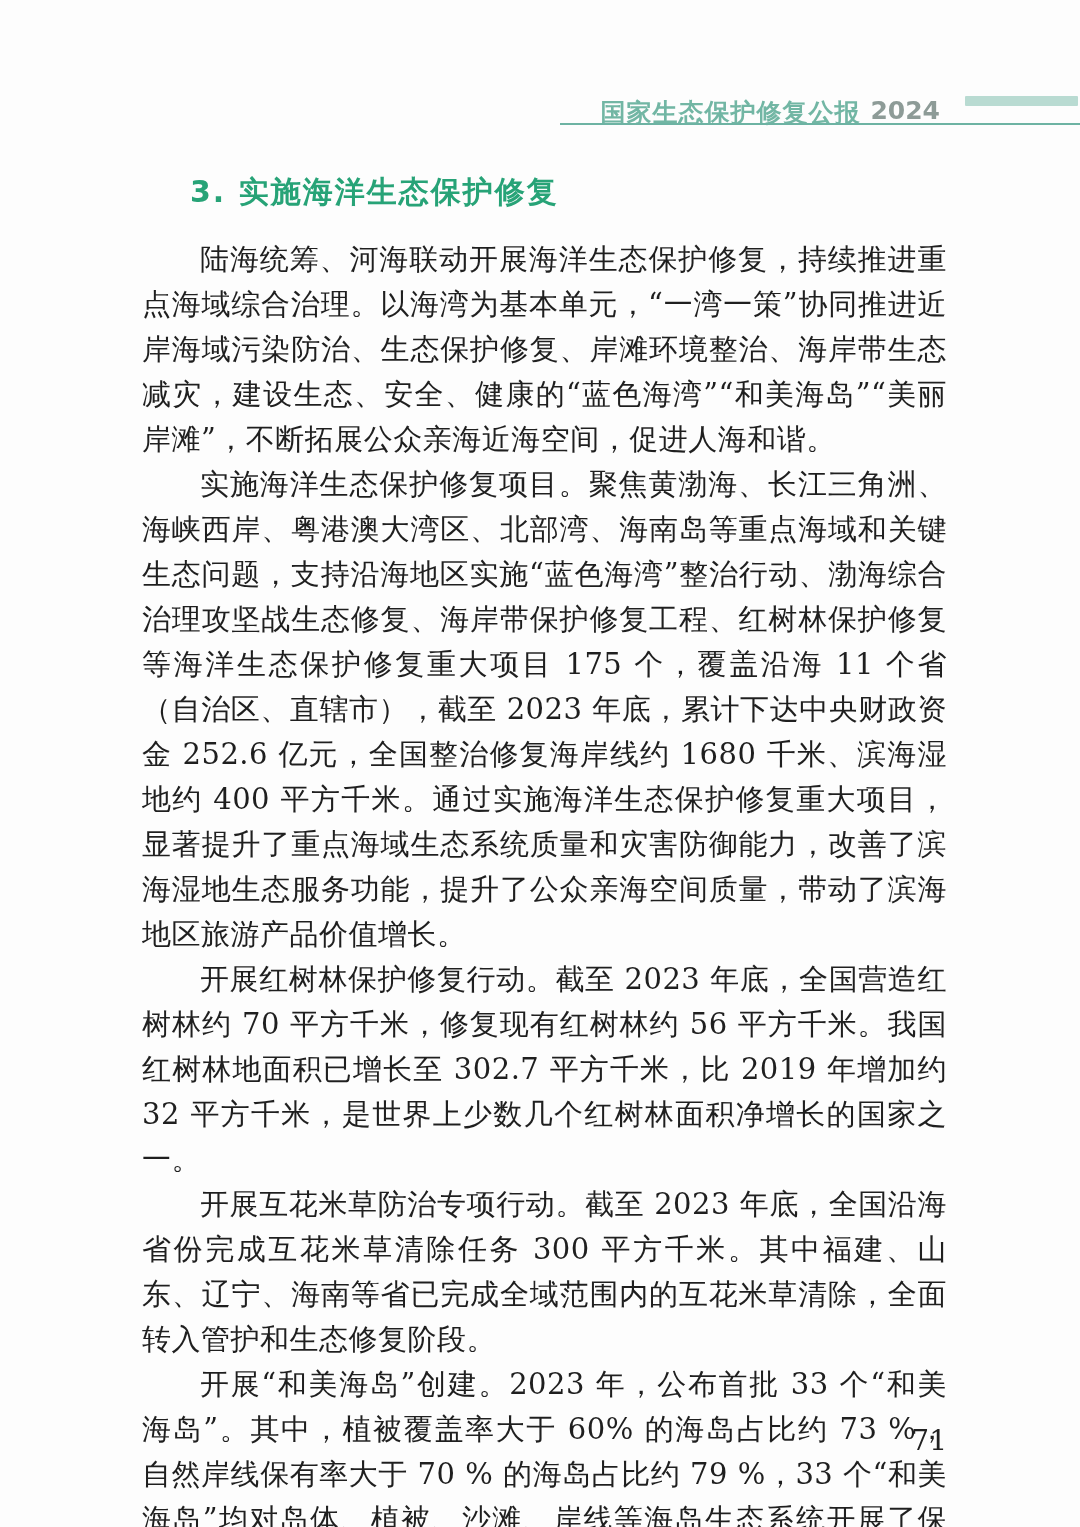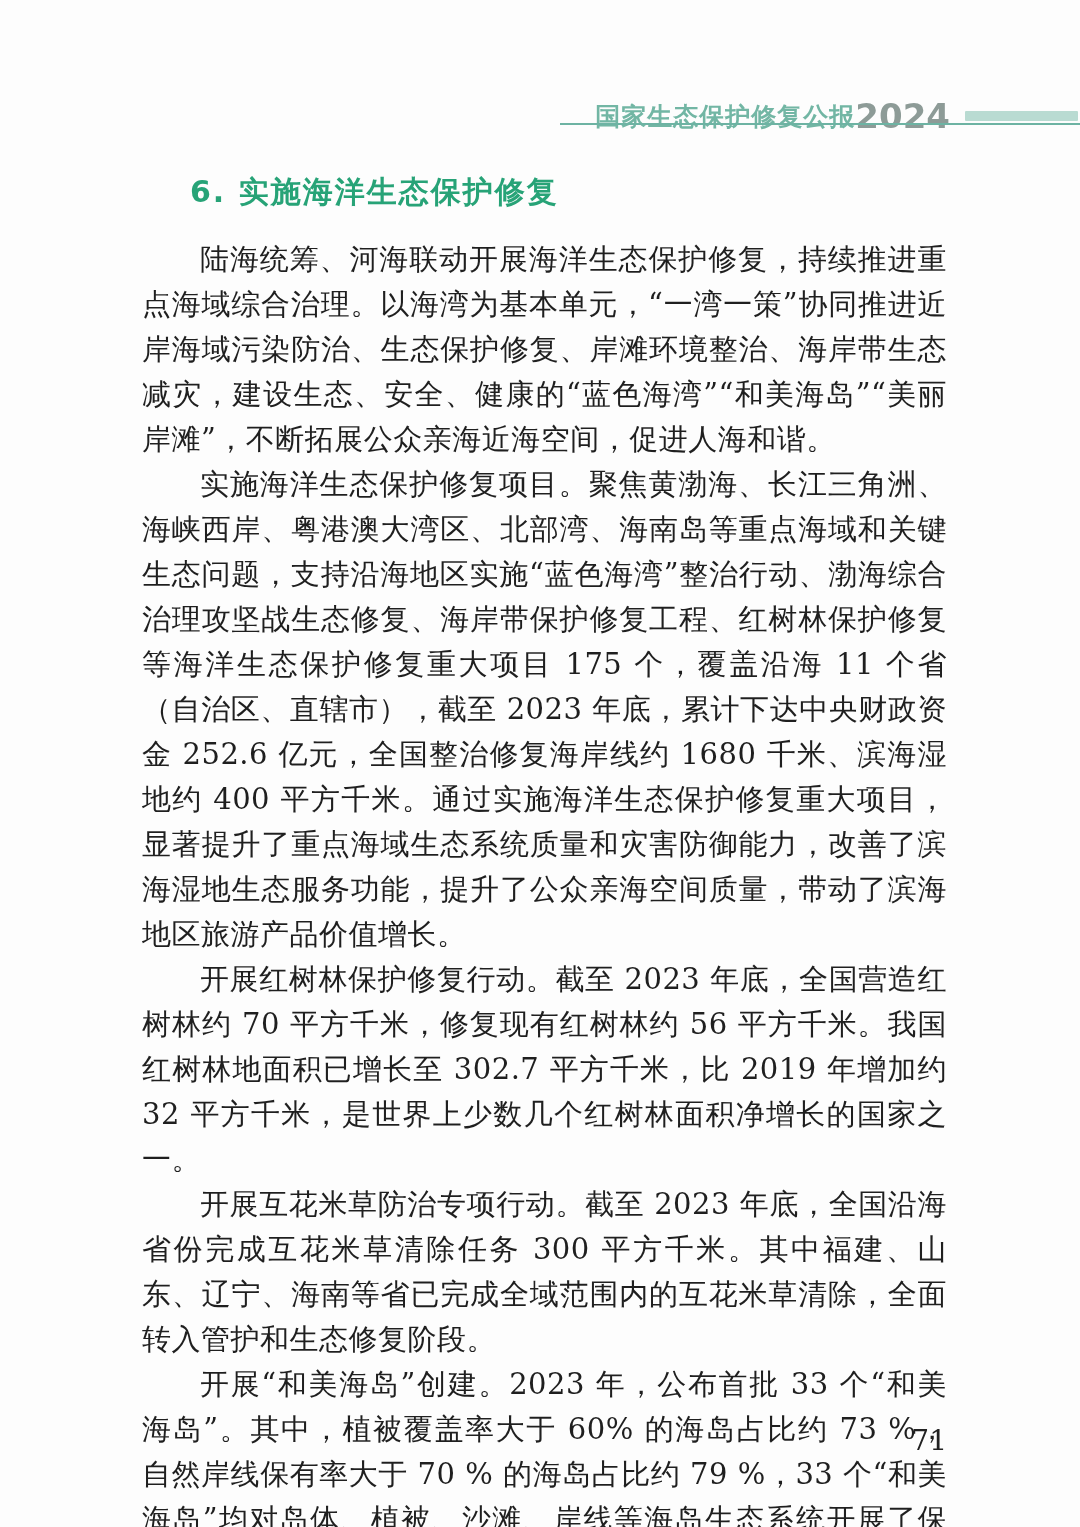--- a/index.html
+++ b/index.html
@@ -23,33 +23,34 @@
     top: 96px;
     left: 0;
     right: 0;
     height: 32px;
   }
   .header-row {
     position: absolute;
     top: 0;
     right: 2px;
     display: flex;
-    align-items: center;
+    align-items: flex-start;
+    gap: 10px;
     white-space: nowrap;
   }
   .header-title {
     font-family: "DejaVu Sans", "Liberation Sans", sans-serif;
     font-weight: bold;
     font-size: 25px;
     letter-spacing: 1px;
   }
   .header-year {
     font-family: "DejaVu Sans", "Liberation Sans", sans-serif;
     font-weight: bold;
-    font-size: 34px;
+    font-size: 25px;
     letter-spacing: 0px;
   }
   .header-bar {
     width: 113px;
     height: 10px;
     margin-left: 15px;
     border-radius: 1px;
   }
   .header-rule {
     position: absolute;
@@ -99,21 +100,21 @@
   <div class="running-header">
     <div class="header-row">
       <span class="header-title" style="color: rgb(114, 182, 164);">国家生态保护修复公报</span>
       <span class="header-year" style="color: rgb(141, 155, 151);">2024</span>
       <span class="header-bar" style="background-color: rgb(185, 219, 210);"></span>
     </div>
     <div class="header-rule" style="background-color: rgb(109, 179, 163);"></div>
   </div>
 
   <div class="content">
-    <h2 class="section-heading" style="color: rgb(39, 163, 119);">6. 实施海洋生态保护修复</h2>
+    <h2 class="section-heading" style="color: rgb(39, 163, 119);">3. 实施海洋生态保护修复</h2>
 
     <p class="body-para">陆海统筹、河海联动开展海洋生态保护修复，持续推进重点海域综合治理。以海湾为基本单元，“一湾一策”协同推进近岸海域污染防治、生态保护修复、岸滩环境整治、海岸带生态减灾，建设生态、安全、健康的“蓝色海湾”“和美海岛”“美丽岸滩”，不断拓展公众亲海近海空间，促进人海和谐。</p>
     <p class="body-para">实施海洋生态保护修复项目。聚焦黄渤海、长江三角洲、海峡西岸、粤港澳大湾区、北部湾、海南岛等重点海域和关键生态问题，支持沿海地区实施“蓝色海湾”整治行动、渤海综合治理攻坚战生态修复、海岸带保护修复工程、红树林保护修复等海洋生态保护修复重大项目 175 个，覆盖沿海 11 个省（自治区、直辖市），截至 2023 年底，累计下达中央财政资金 252.6 亿元，全国整治修复海岸线约 1680 千米、滨海湿地约 400 平方千米。通过实施海洋生态保护修复重大项目，显著提升了重点海域生态系统质量和灾害防御能力，改善了滨海湿地生态服务功能，提升了公众亲海空间质量，带动了滨海地区旅游产品价值增长。</p>
     <p class="body-para">开展红树林保护修复行动。截至 2023 年底，全国营造红树林约 70 平方千米，修复现有红树林约 56 平方千米。我国红树林地面积已增长至 302.7 平方千米，比 2019 年增加约 32 平方千米，是世界上少数几个红树林面积净增长的国家之一。</p>
     <p class="body-para">开展互花米草防治专项行动。截至 2023 年底，全国沿海省份完成互花米草清除任务 300 平方千米。其中福建、山东、辽宁、海南等省已完成全域范围内的互花米草清除，全面转入管护和生态修复阶段。</p>
     <p class="body-para">开展“和美海岛”创建。2023 年，公布首批 33 个“和美海岛”。其中，植被覆盖率大于 60% 的海岛占比约 73 %，自然岸线保有率大于 70 % 的海岛占比约 79 %，33 个“和美海岛”均对岛体、植被、沙滩、岸线等海岛生态系统开展了保护修复，85 % 以上的“和美海岛”开展了外来物种入侵防控，形成了一批海岛生态保护修复典范，岛绿、滩净、水清、物丰的人岛和谐“和美”新格局逐步形成。</p>
   </div>
 
   <div class="page-number">71</div>
 

